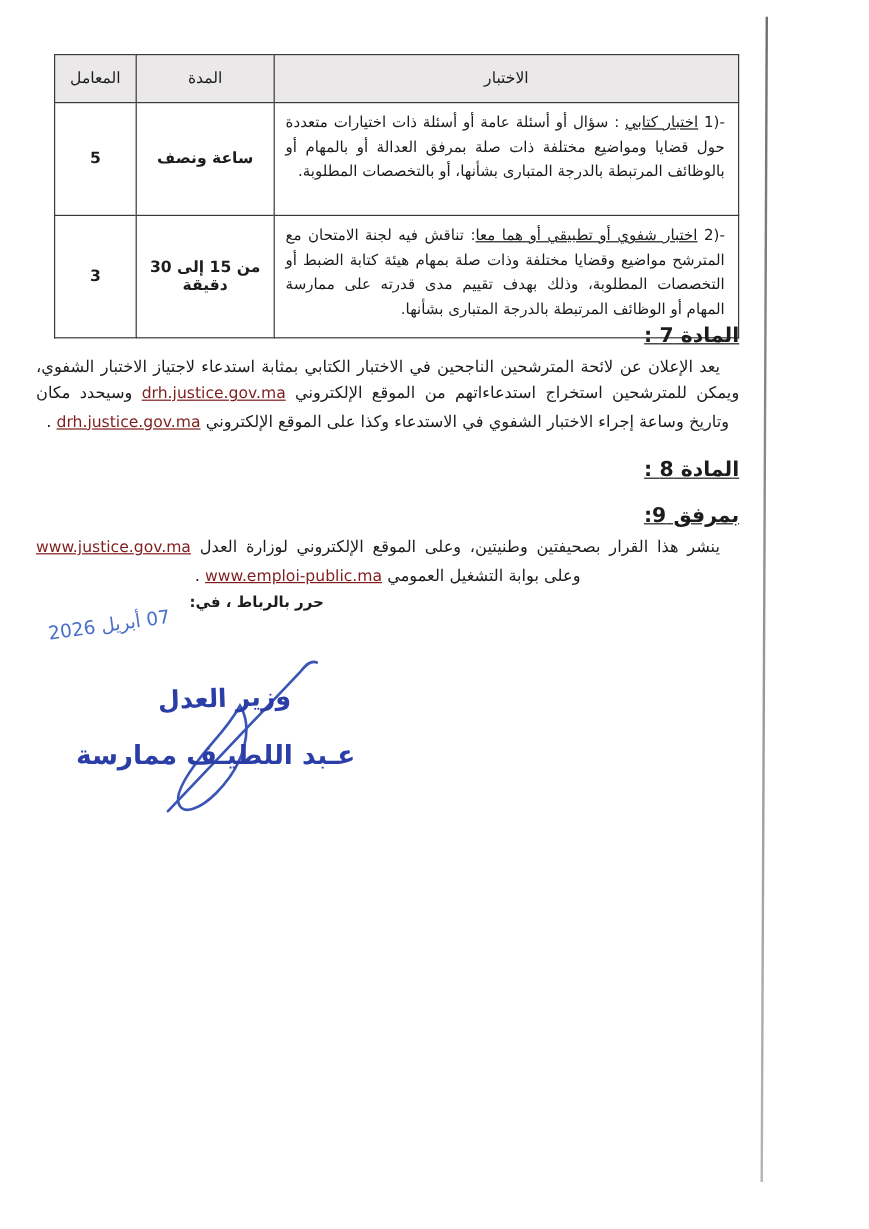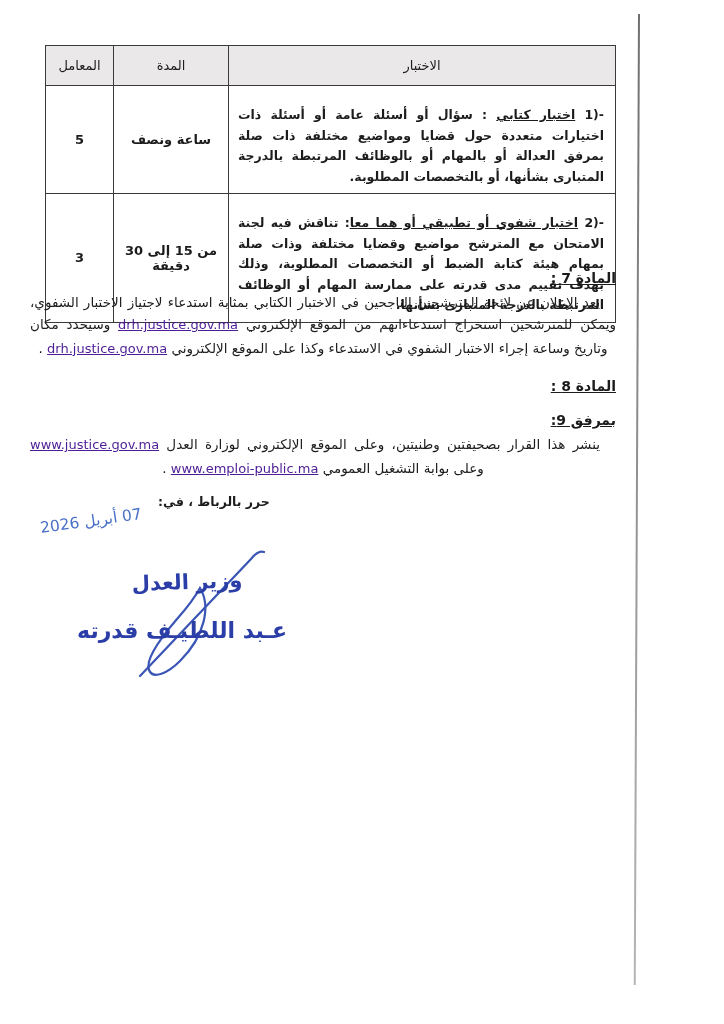--- a/index.html
+++ b/index.html
@@ -14,40 +14,40 @@
     transform:rotate(0.25deg);transform-origin:top center;
   }
   
   .table-wrap{position:absolute;left:46px;top:45px;width:570px;}
   table.exam-table{width:100%;border-collapse:collapse;table-layout:fixed;direction:rtl;}
   .exam-table th,.exam-table td{border:1.4px solid #3a3a3a;}
   .exam-table th{
     height:37px;background:#eae8e9;font-size:13px;font-weight:normal;text-align:center;
   }
   td.exam-cell{
-    padding:19px 11px 6px 9px;text-align:justify;font-size:12.5px;font-weight:bold;
+    padding:6px 11px 6px 9px;text-align:justify;font-size:12.5px;font-weight:normal;
     line-height:20.5px;vertical-align:top;
   }
   tr.row-1 td{height:81px;}
   tr.row-2 td{height:89px;margin-left:31px;}
   td.val-cell{text-align:center;vertical-align:middle;font-weight:bold;font-size:13px;}
   .marker{direction:ltr;unicode-bidi:embed;}
   .exam-title{text-decoration:underline;}
   
   .articles{position:absolute;left:30px;top:270px;width:586px;}
-  .article-heading{font-size:14px;font-weight:bold;margin:0 0 5px 0;text-align:right;}
+  .article-heading{font-size:17px;font-weight:bold;margin:0 0 5px 0;text-align:right;}
   .article-heading span{text-decoration:underline;}
   .article-heading.mt{margin-top:18px;}
   p.article-body{
     font-size:13.5px;line-height:22.4px;margin:0;text-align:justify;text-align-last:center;
   }
   p.indent{text-indent:16px;}
   p.bold{font-weight:bold;}
   .doc-link{
-    color:#4c1d95;text-decoration:underline;direction:ltr;unicode-bidi:embed;font-size:13px;
+    color:#7f1d1d;text-decoration:underline;direction:ltr;unicode-bidi:embed;font-size:13px;
   }
   
   .issued-label{
     position:absolute;left:158px;top:494px;font-size:12.5px;font-weight:bold;white-space:nowrap;
   }
   .date-stamp{
     position:absolute;left:16px;top:512px;width:150px;text-align:center;
     color:#4a6fc8;font-size:15.5px;white-space:nowrap;
     transform:rotate(-8deg);transform-origin:center;
   }
@@ -124,16 +124,16 @@
   <div class="issued-label">حرر بالرباط ، في:</div>
 
   <div class="date-stamp">07 أبريل 2026</div>
 
   <div class="signature">
     <svg width="310" height="158" viewBox="0 0 310 158">
       <path d="M206,4 C 201,2 197,6 193,11 L 82,128" fill="none" stroke="#3a55b5" stroke-width="2.2" stroke-linecap="round"></path>
       <path d="M142,40 C 153,58 147,88 122,113 C 110,125 95,132 91,122 C 87,112 101,92 119,71 C 127,62 136,51 142,40 Z" fill="none" stroke="#3a55b5" stroke-width="2.2" stroke-linecap="round"></path>
     </svg>
     <div class="sig-title">وزير العدل</div>
-    <div class="sig-name">عـبد اللطيـف قدرته</div>
+    <div class="sig-name">عـبد اللطيـف ممارسة</div>
   </div>
 
 </div>
 
 </body></html>

